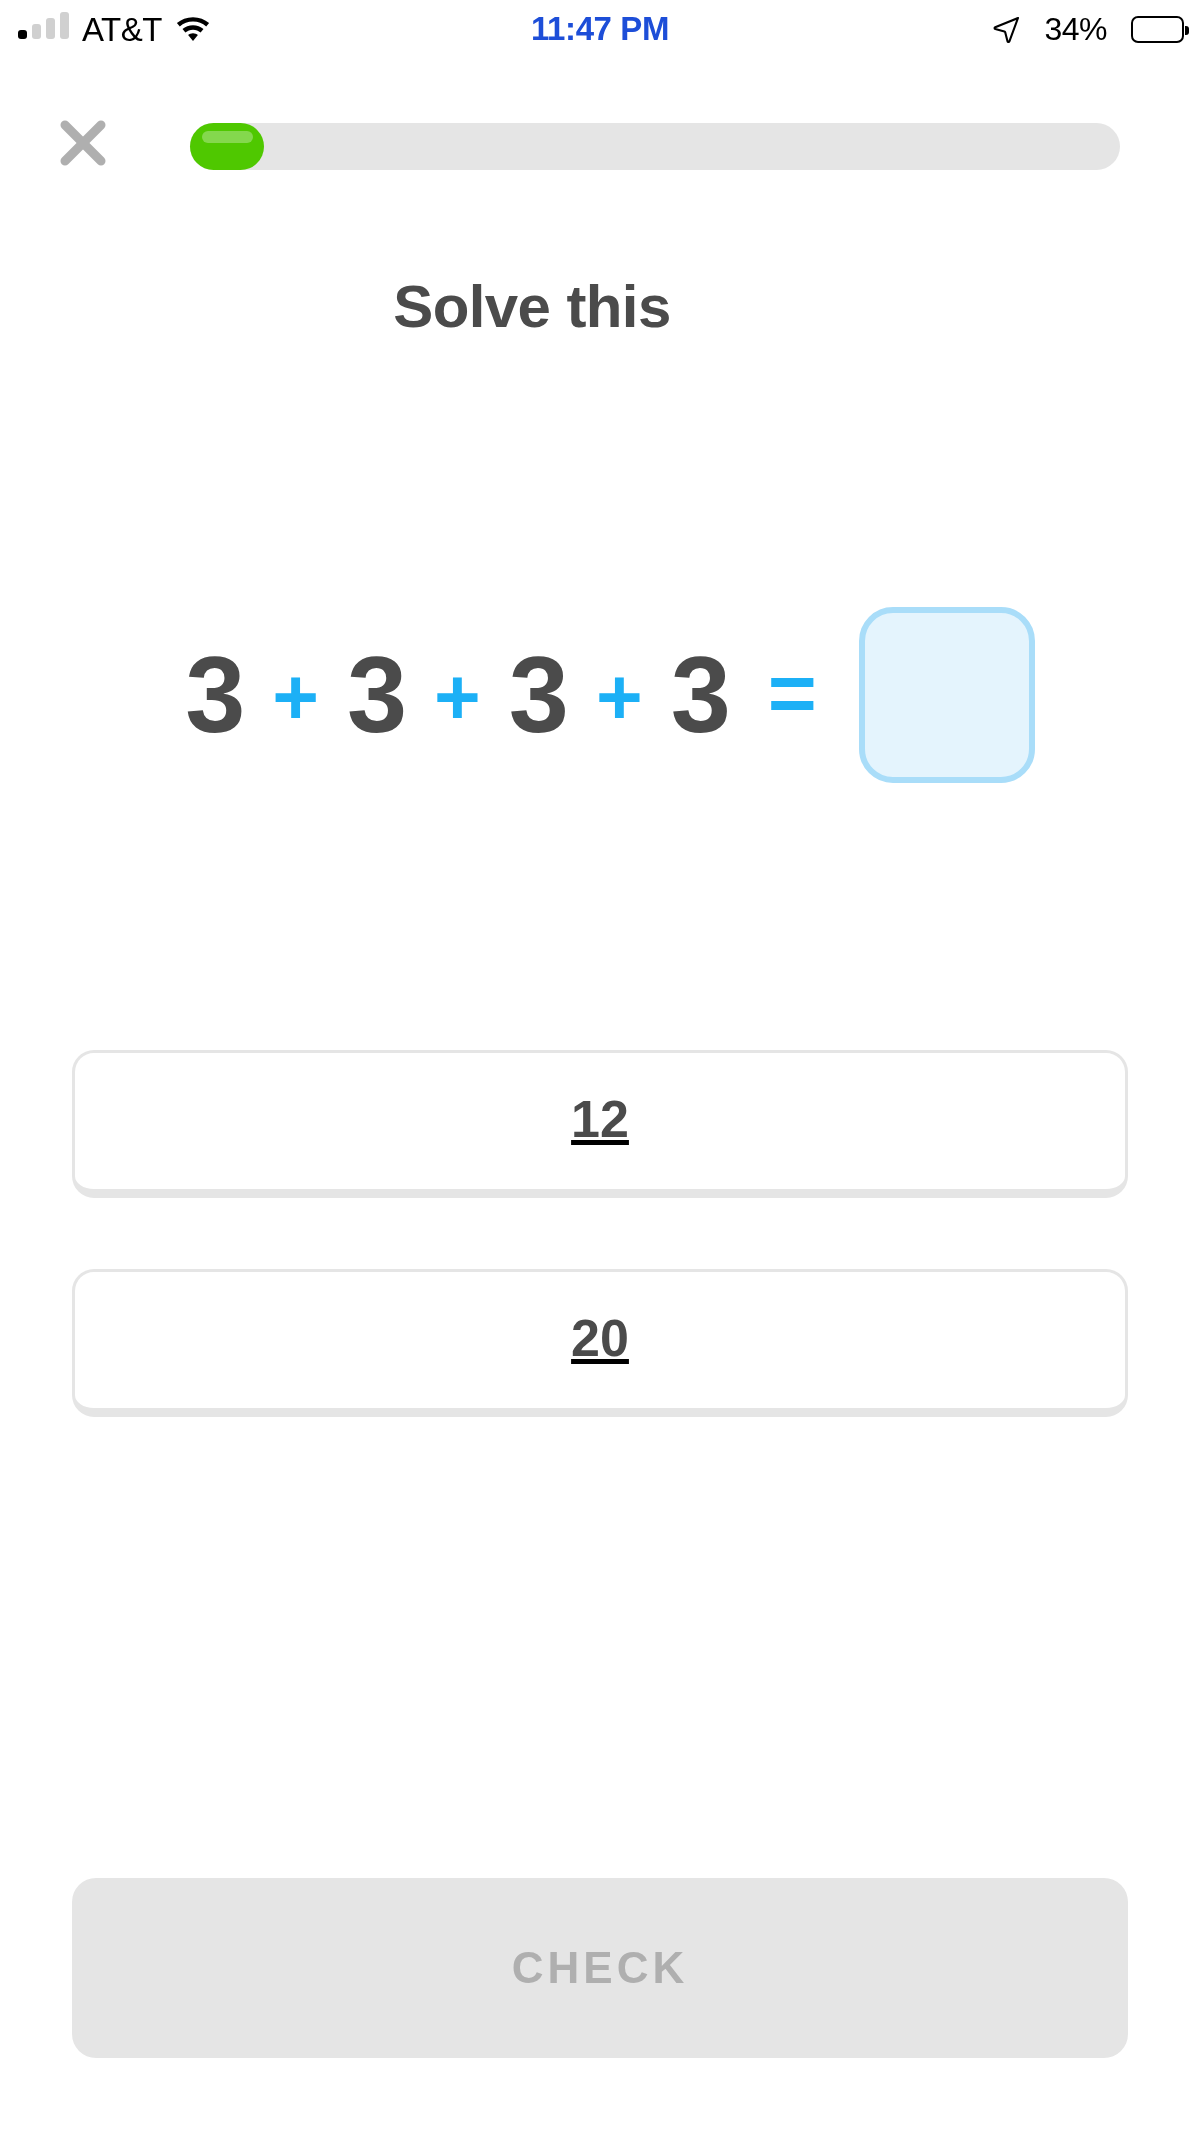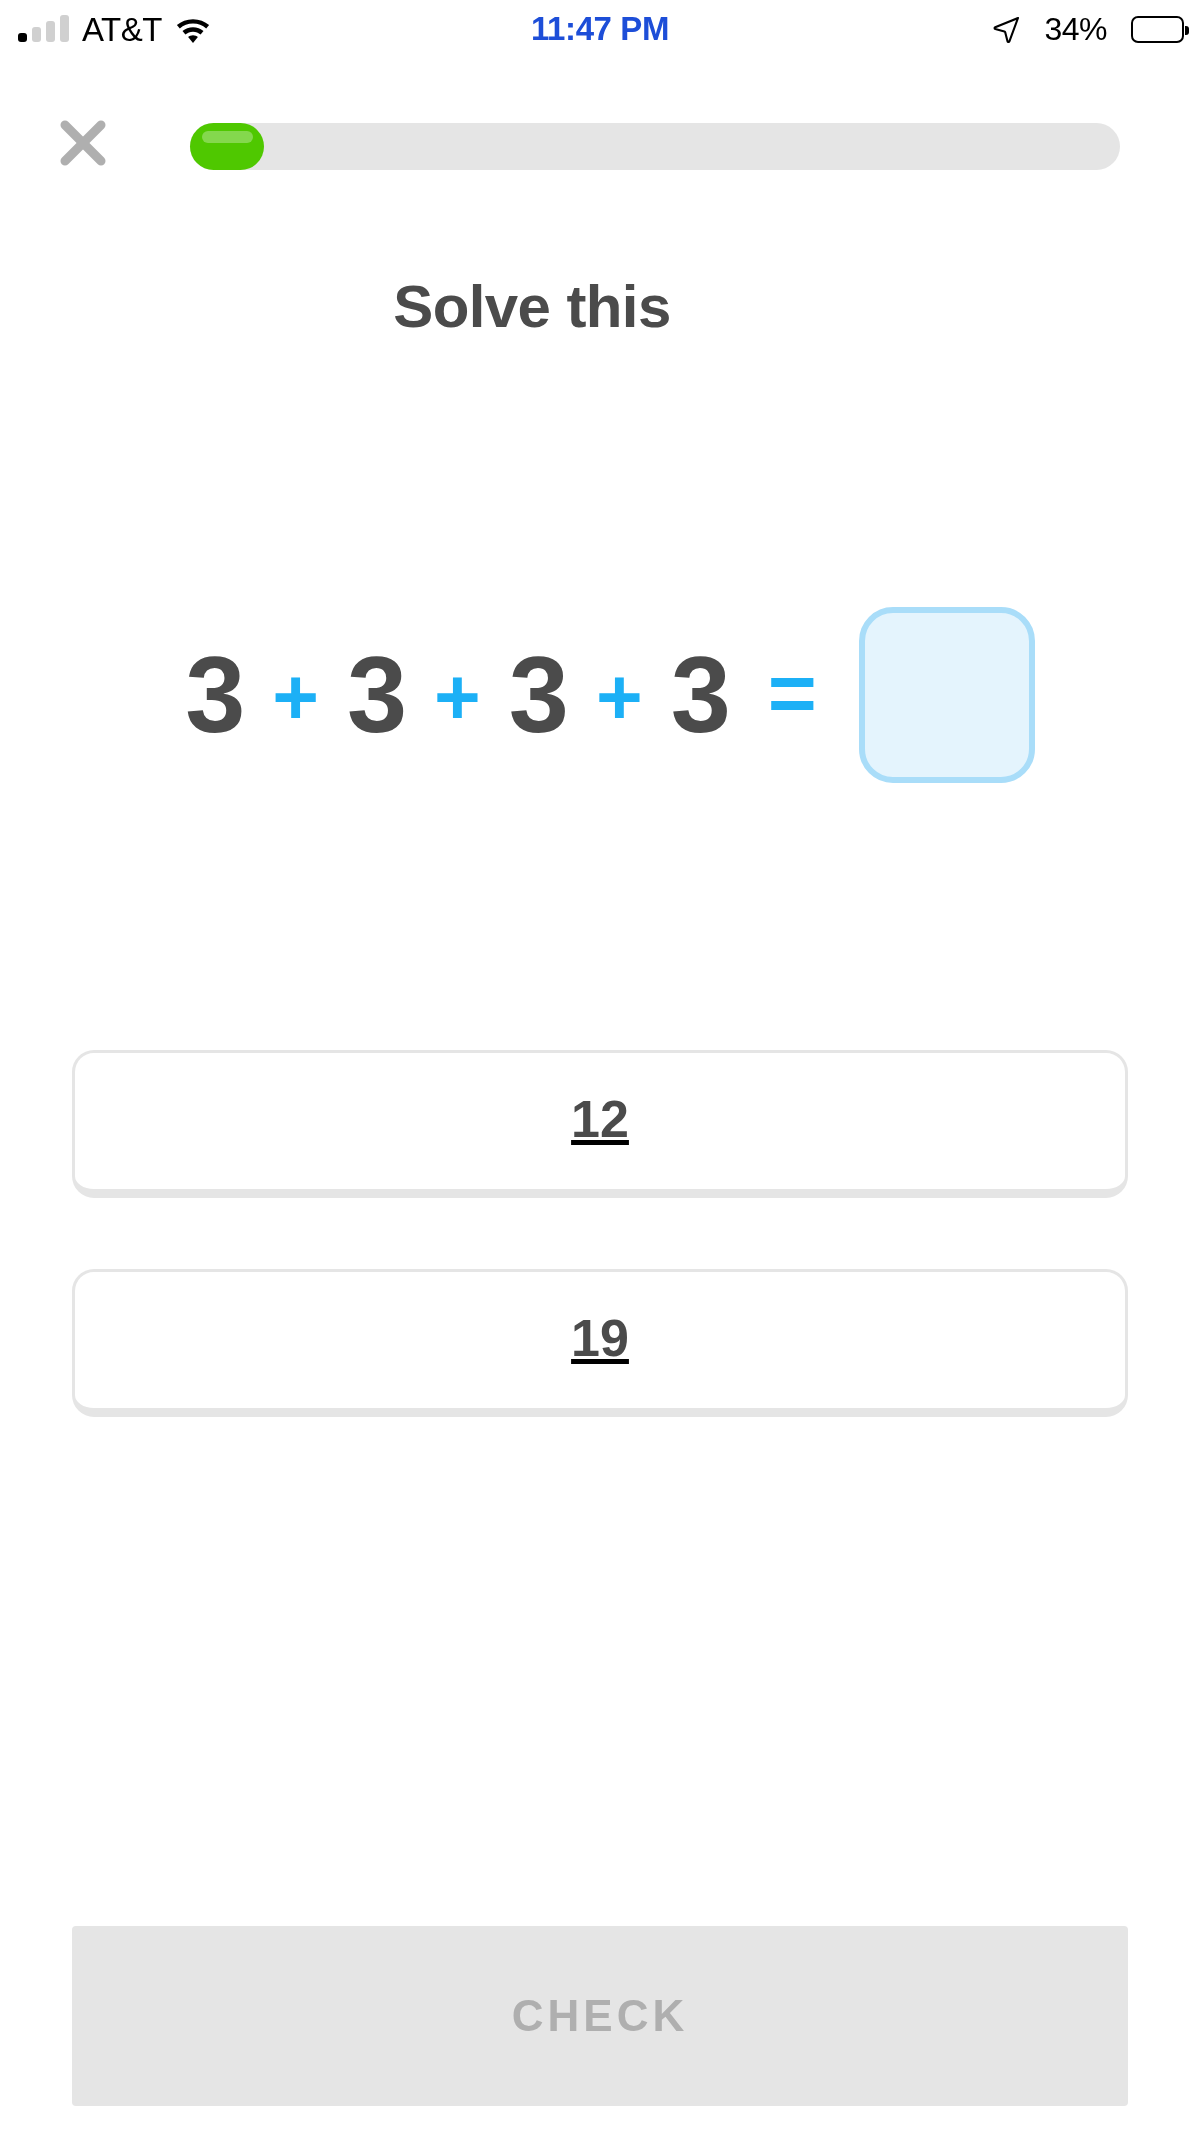--- a/index.html
+++ b/index.html
@@ -27,21 +27,21 @@
     width: 1200px;
     height: 58px;
     display: flex;
     align-items: center;
     color: #000;
   }
   .status-left {
     position: absolute;
     left: 18px;
     display: flex;
-    align-items: center;
+    align-items: flex-start;
     gap: 13px;
   }
   .signal-bars {
     display: flex;
     align-items: flex-end;
     gap: 5px;
     height: 26px;
   }
   .signal-bars i {
     display: block;
@@ -263,27 +263,26 @@
 
   
   .check-btn {
     position: absolute;
     left: 72px;
     top: 1878px;
     width: 1056px;
     height: 180px;
     background: #e5e5e5;
     border: none;
-    border-radius: 4px;
+    border-radius: 24px;
     display: flex;
     align-items: center;
     justify-content: center;
     cursor: default;
     font-family: inherit;
-    margin-top: 48px;
   }
   .check-label {
     font-size: 44px;
     font-weight: 700;
     letter-spacing: 4px;
     color: #afafaf;
   }
 </style>
 </head>
 <body>
@@ -350,21 +349,21 @@
     <span class="eq-num">3</span>
     <span class="eq-eq">=</span>
     <div class="answer-box"></div>
   </div>
 
   <div class="options">
     <button class="option-btn">
       <span class="option-label">12</span>
     </button>
     <button class="option-btn">
-      <span class="option-label">19</span>
+      <span class="option-label">20</span>
     </button>
   </div>
 
   <button class="check-btn">
     <span class="check-label">CHECK</span>
   </button>
 
 </div>
 
 </body></html>

